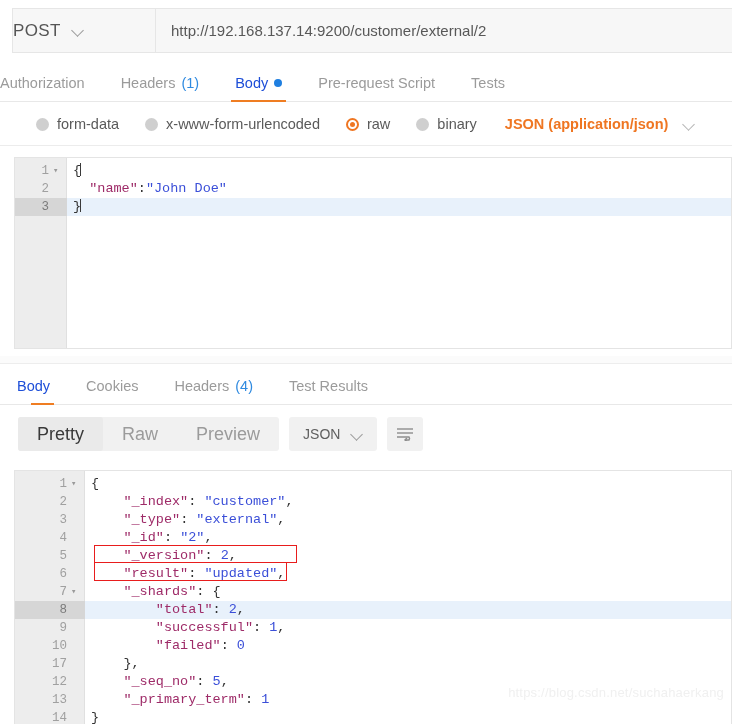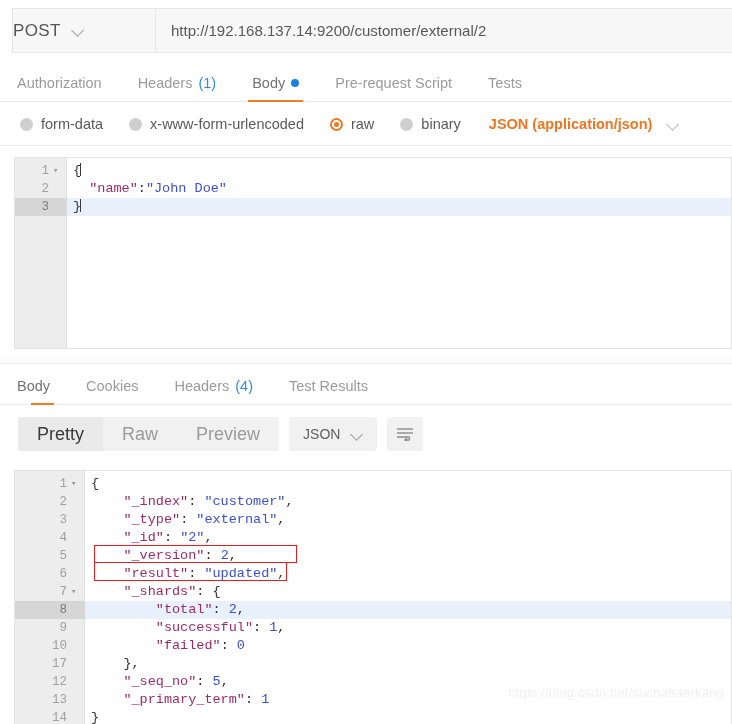--- a/index.html
+++ b/index.html
@@ -40,45 +40,45 @@
     padding-left: 15px; background: #f7f7f7;
     font-size: 15px; color: #585858; cursor: text;
   }
 
   
   .req-tabs {
     position: absolute; left: 0; top: 62px;
     width: 732px; height: 40px;
     display: flex; align-items: flex-end;
     border-bottom: 1px solid #e8e8e8;
-    padding-left: 17px; gap: 0;
+    padding-left: 0; gap: 0;
   }
   .tab {
     position: relative; padding: 0 18px 10px 18px;
     font-size: 14.5px; color: #9b9b9b; cursor: pointer; white-space: nowrap;
     display: flex; align-items: center; gap: 6px;
   }
   .tab:first-child { padding-left: 0; }
-  .tab.active { color: #737373; }
+  .tab.active { color: #1d4ed8; }
   .tab.active::after {
     content: ""; position: absolute; left: 14px; right: 14px; bottom: -1px;
     height: 2.5px; background: #ef7d22;
   }
   .tab .count { color: #2f8ae0; }
   .blue-dot {
     width: 8px; height: 8px; border-radius: 50%;
     background: #1f7fe0; display: inline-block;
   }
 
   
   .body-type-row {
     position: absolute; left: 0; top: 103px;
     width: 732px; height: 43px;
     display: flex; align-items: center;
-    padding-left: 20px;
+    padding-left: 36px;
     border-bottom: 1px solid #ececec;
   }
   .radio-opt {
     display: flex; align-items: center; gap: 8px;
     margin-right: 26px; cursor: pointer;
   }
   .radio {
     width: 13px; height: 13px; border-radius: 50%;
     background: #cfcfcf; display: inline-block; flex: none;
   }

